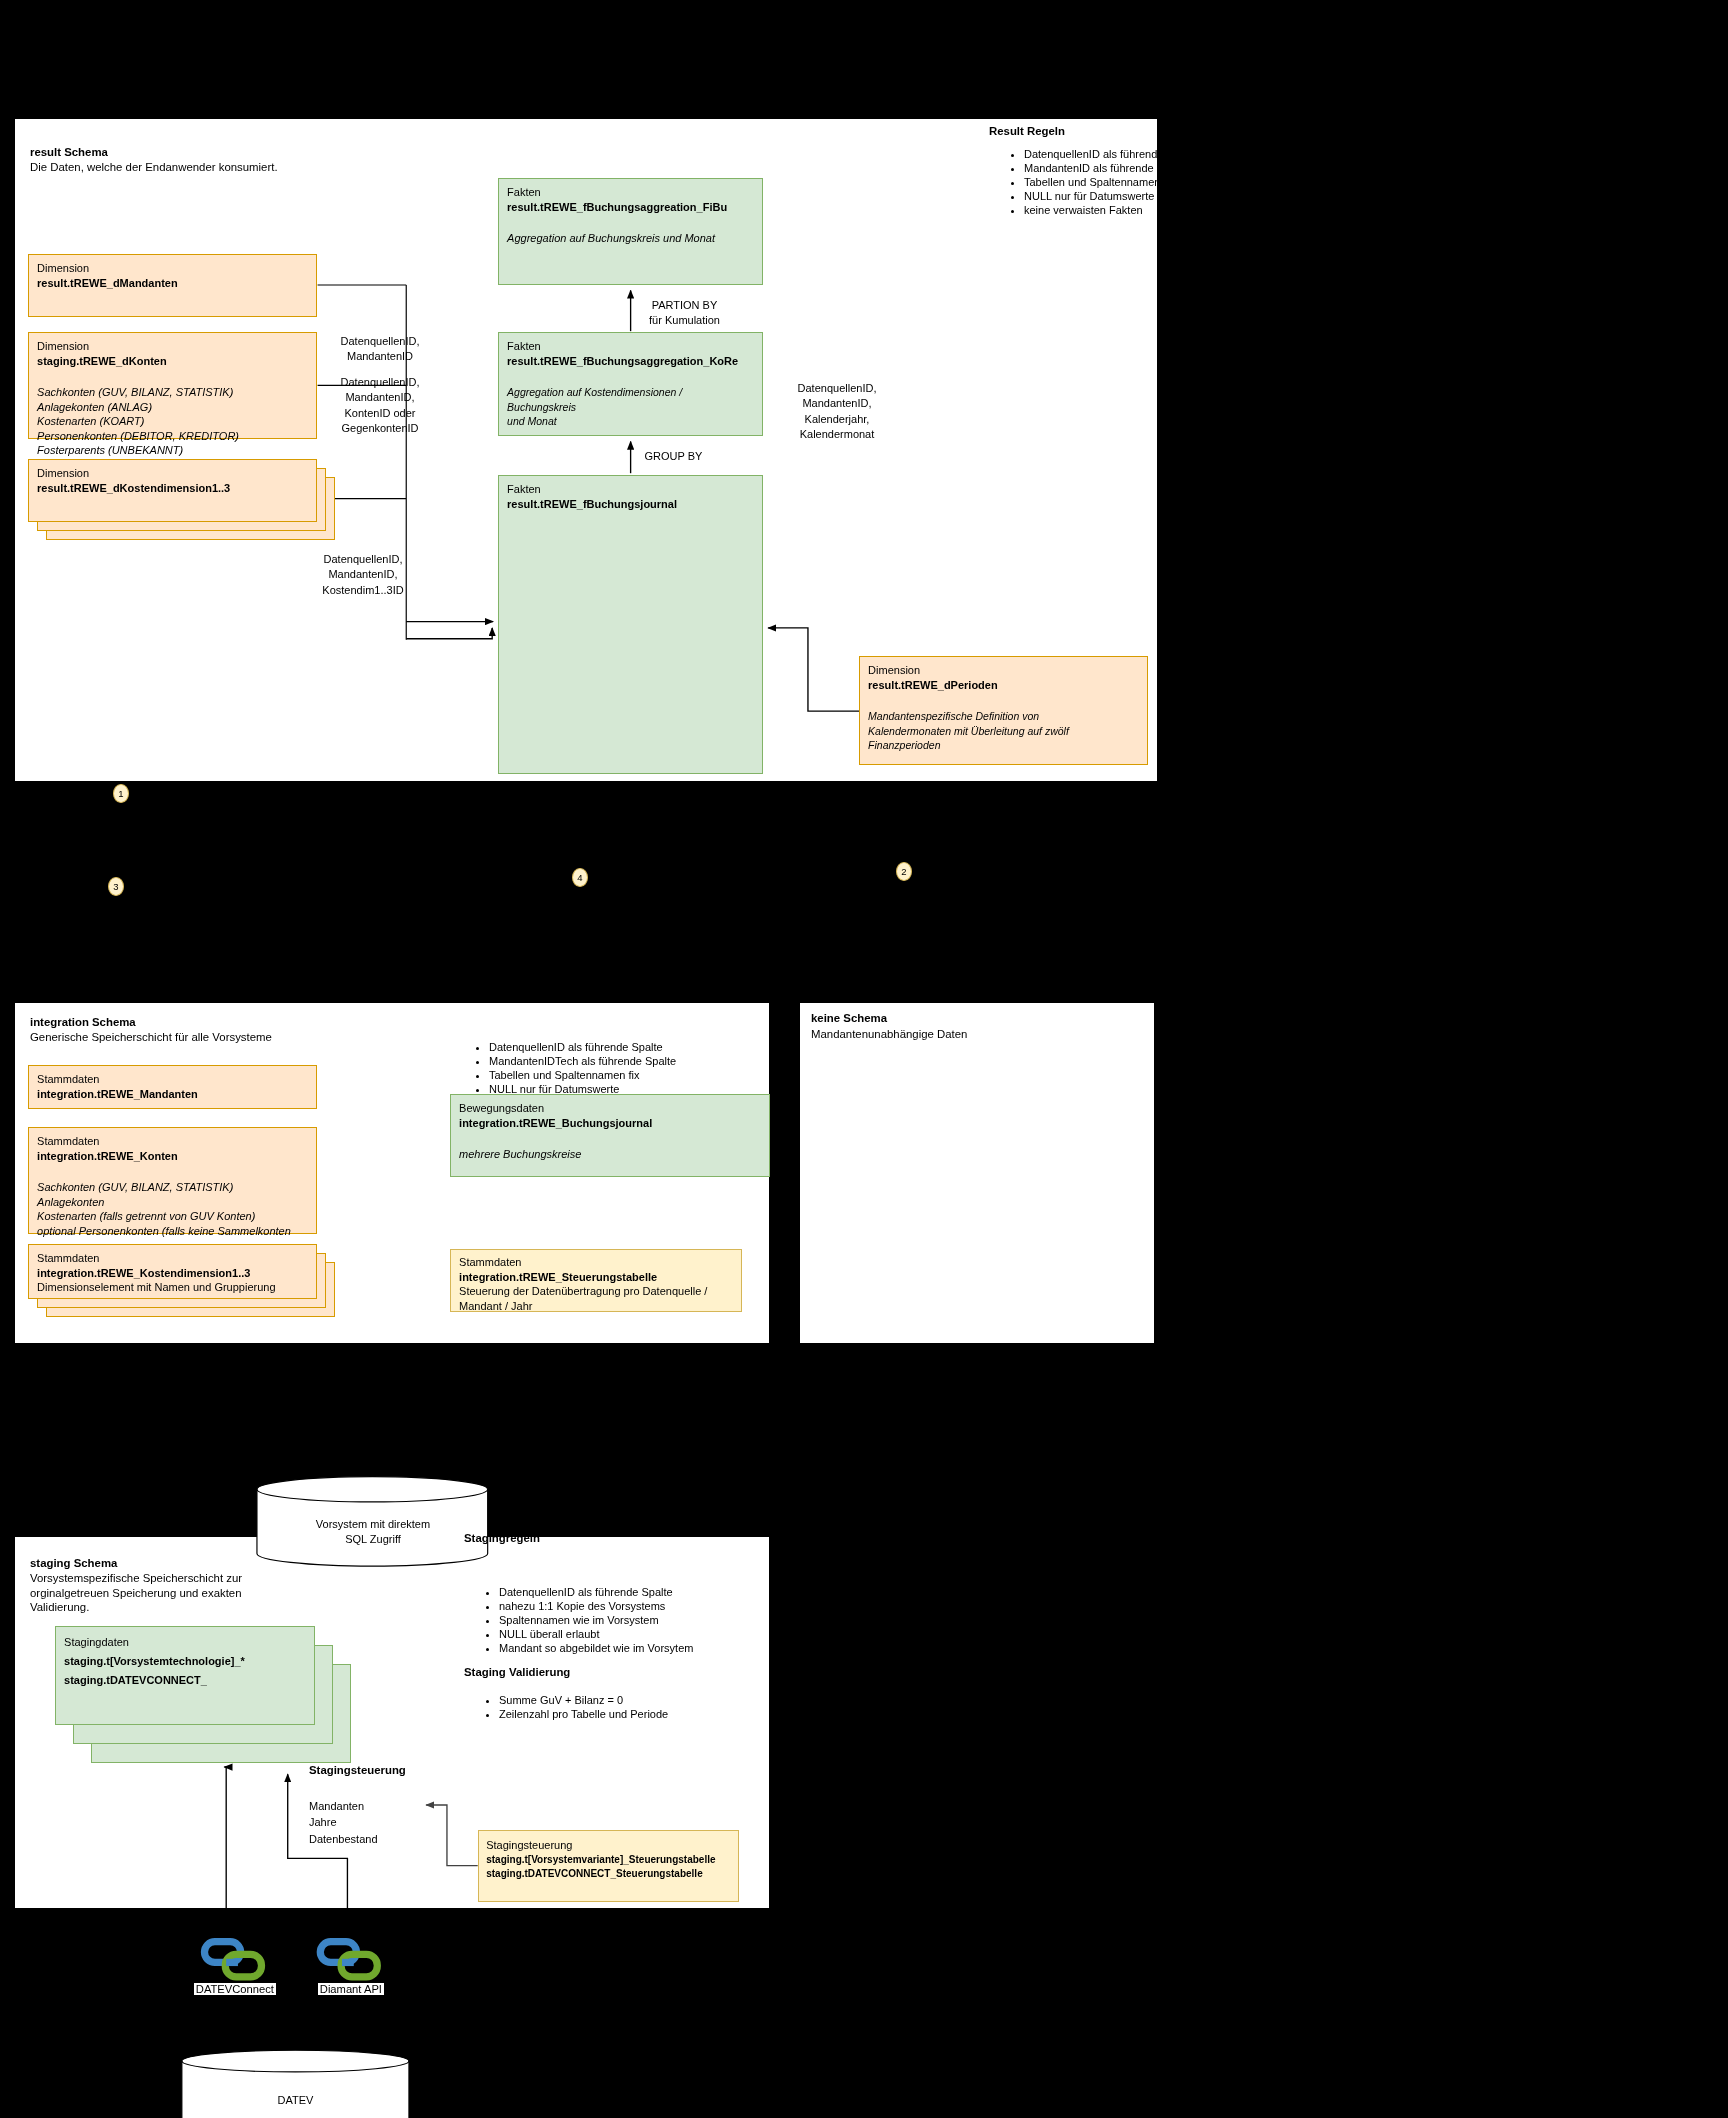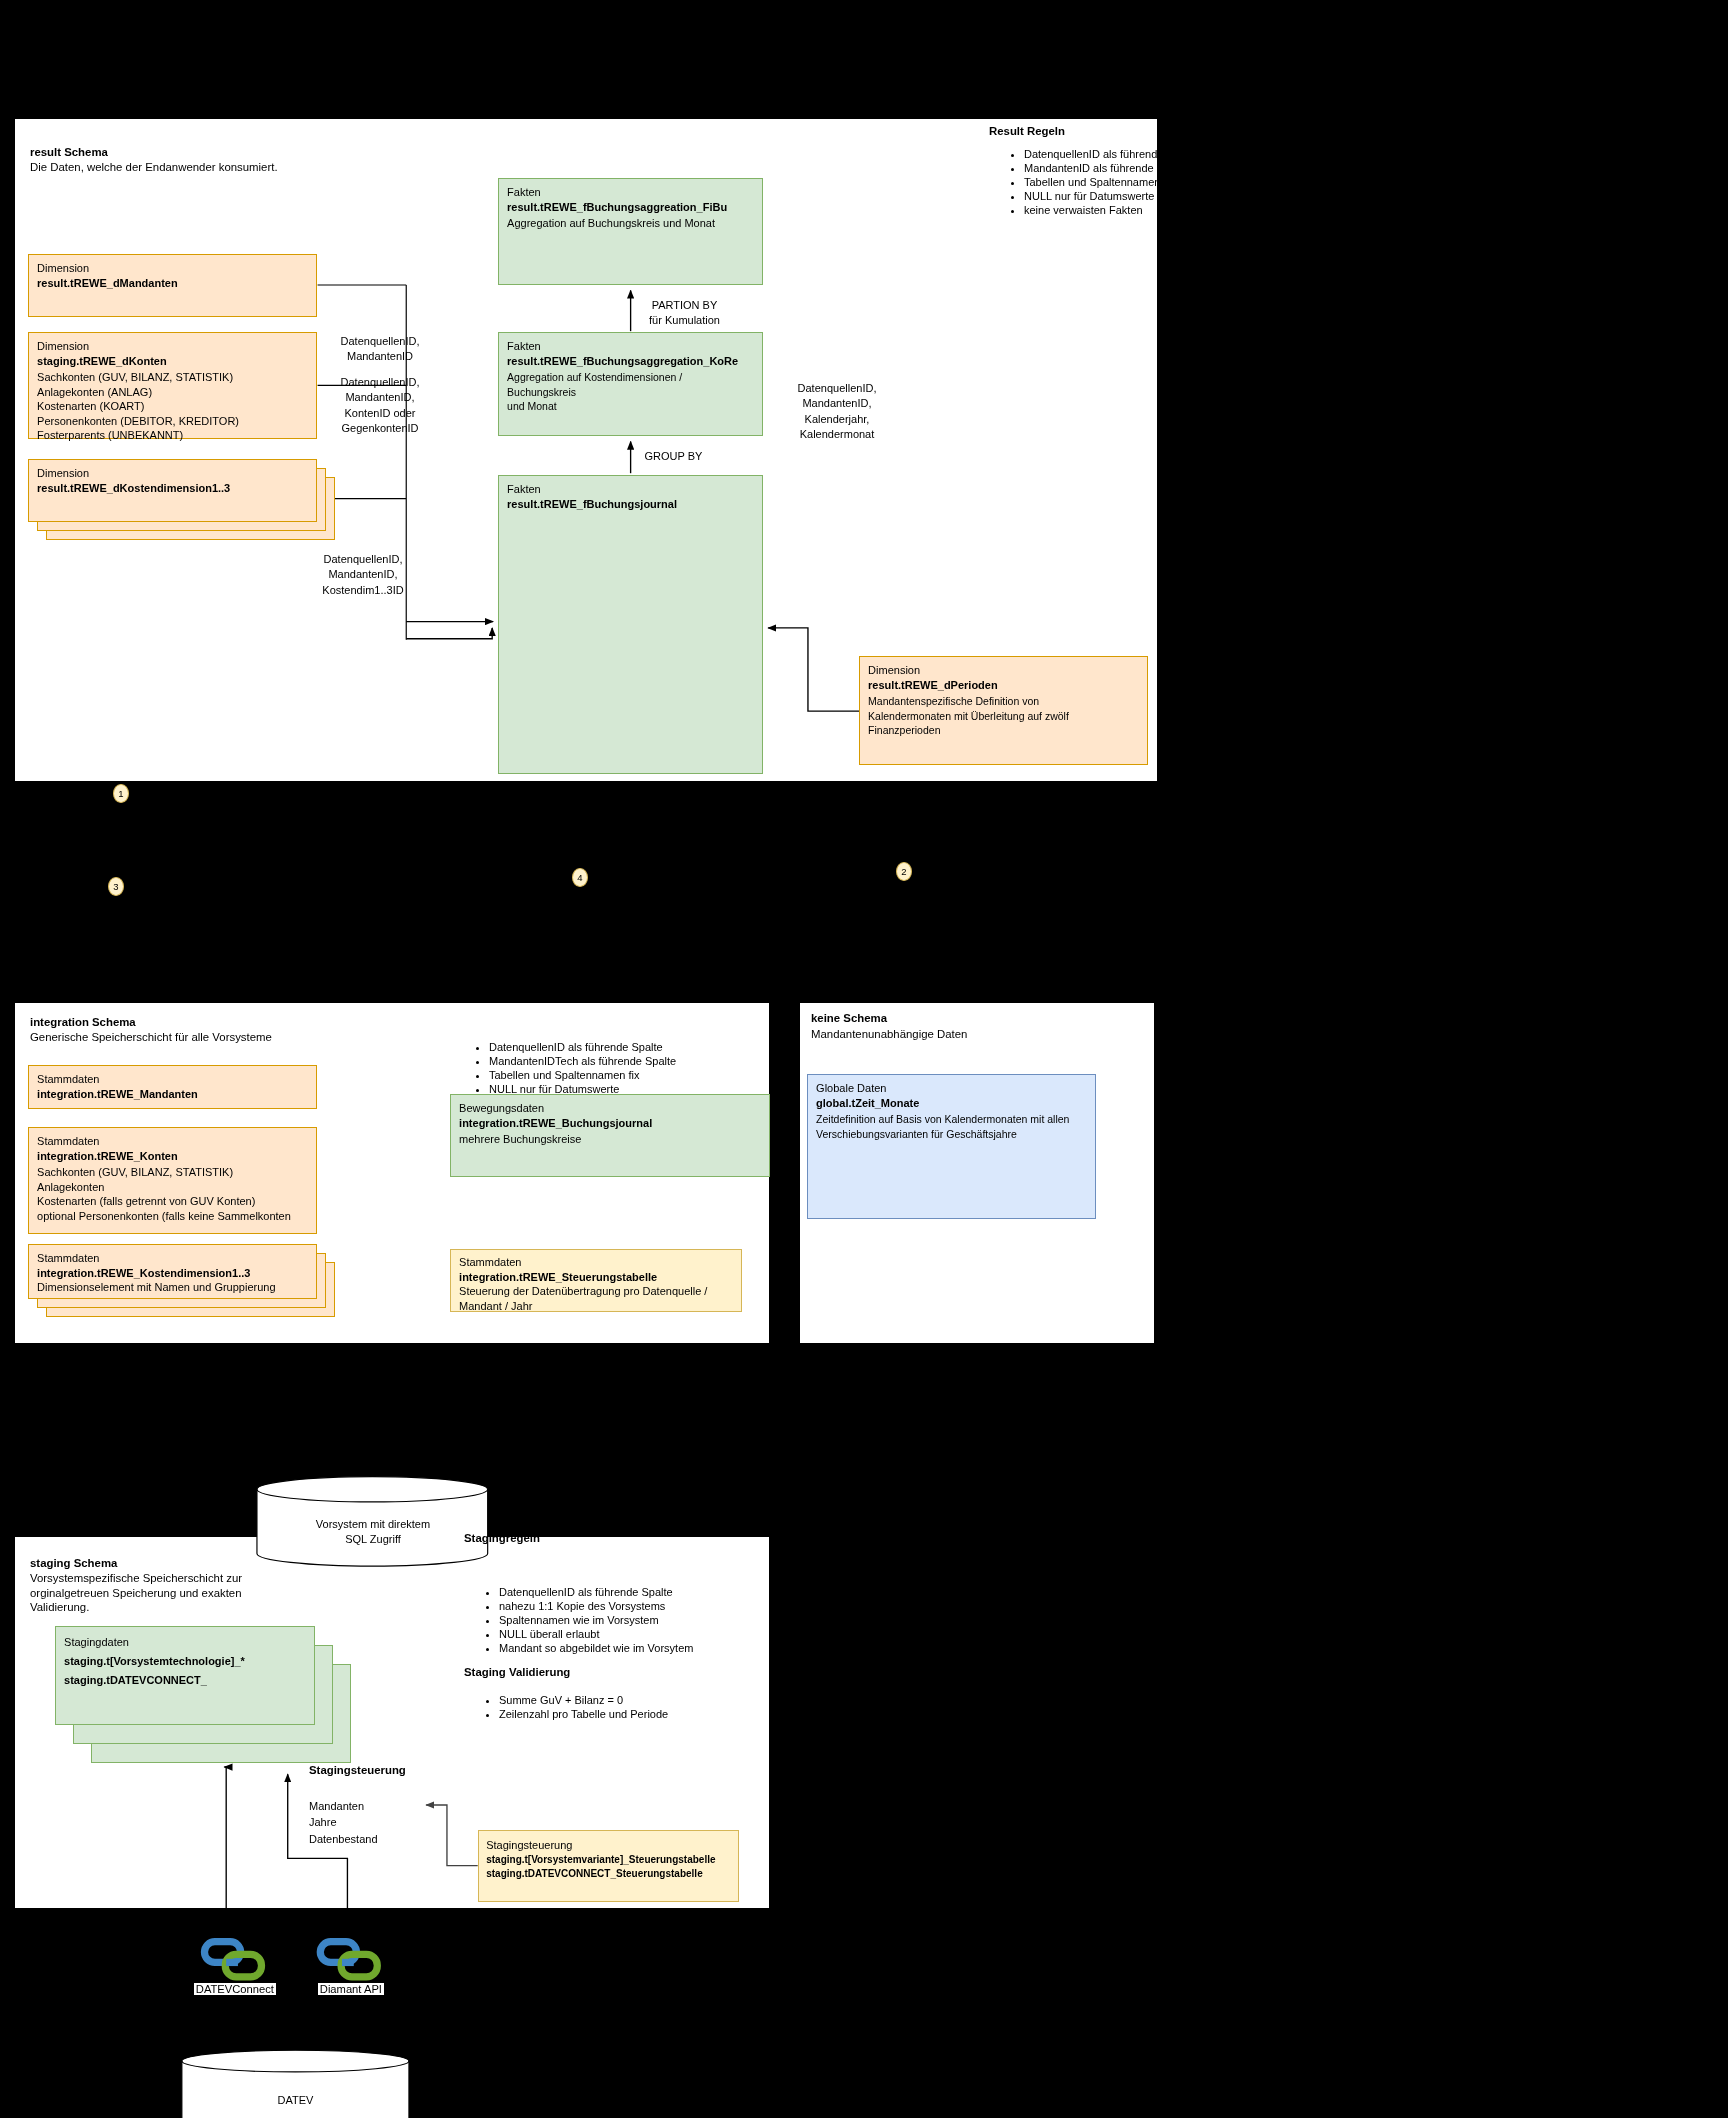--- a/index.html
+++ b/index.html
@@ -7,21 +7,21 @@
   #canvas{position:relative;width:1729px;height:2119px;}
   .panel{position:absolute;background:#fff;border:0.9px solid #000;box-sizing:border-box;z-index:1;}
   #wires{position:absolute;left:0;top:0;z-index:2;pointer-events:none;}
   .box{position:absolute;padding:6.3px 8.1px;font-size:11px;box-sizing:border-box;z-index:3;}
   .orange{background:#FFE6CC;border:0.9px solid #D79B00;}
   .green{background:#D5E8D4;border:0.9px solid #82B366;}
   .yellow{background:#FFF2CC;border:0.9px solid #D6B656;}
   .blue{background:#DAE8FC;border:0.9px solid #6C8EBF;}
   .bl{line-height:14.5px;white-space:pre-line;}
   .b{font-weight:bold;}
-  .desc{margin-top:2px;white-space:pre-line;}
+  .desc{margin-top:17px;white-space:pre-line;font-style:italic;}
   .desc0{white-space:pre-line;}
   .fit{font-size:10.5px;}
   .fit2{font-size:10px;}
   .bl-lg .bl{line-height:19px;}
   .ptitle{position:absolute;font-weight:bold;font-size:11.4px;line-height:14.5px;z-index:3;}
   .psub{position:absolute;font-size:11.4px;line-height:14.5px;white-space:pre-line;z-index:3;}
   .h{position:absolute;font-weight:bold;font-size:11.4px;z-index:3;}
   .lbl{position:absolute;font-size:11px;line-height:15.4px;text-align:center;white-space:pre-line;z-index:3;}
   ul.blist{position:absolute;margin:0;padding:0 0 0 20px;font-size:11px;z-index:3;list-style:disc;}
   ul.blist li{line-height:14px;white-space:nowrap;}
@@ -207,26 +207,20 @@
   <div class="box yellow" style="left:450px;top:1249px;width:292px;height:63px;padding:5.4px 8.1px;">
     <div class="bl">Stammdaten</div>
     <div class="bl b">integration.tREWE_Steuerungstabelle</div>
     <div class="bl desc0">Steuerung der Datenübertragung pro Datenquelle /
 Mandant / Jahr</div>
   </div>
 
   <div class="ptitle" style="left:811px;top:1011px;">keine Schema</div>
   <div class="psub" style="left:811px;top:1027px;">Mandantenunabhängige Daten</div>
 
-  <div class="box blue" style="left:807px;top:1074px;width:289px;height:145px;">
-    <div class="bl">Globale Daten</div>
-    <div class="bl b">global.tZeit_Monate</div>
-    <div class="bl desc fit">Zeitdefinition auf Basis von Kalendermonaten mit allen
-Verschiebungsvarianten für Geschäftsjahre</div>
-  </div>
 
   <div class="ptitle" style="left:30px;top:1556px;">staging Schema</div>
   <div class="psub" style="left:30px;top:1571px;width:235px;">Vorsystemspezifische Speicherschicht zur
 orginalgetreuen Speicherung und exakten
 Validierung.</div>
 
   <div class="cyl-label" style="left:269px;top:1517px;width:208px;">Vorsystem mit direktem
 SQL Zugriff</div>
 
   <div class="h" style="left:464px;top:1532px;">Stagingregeln</div>

